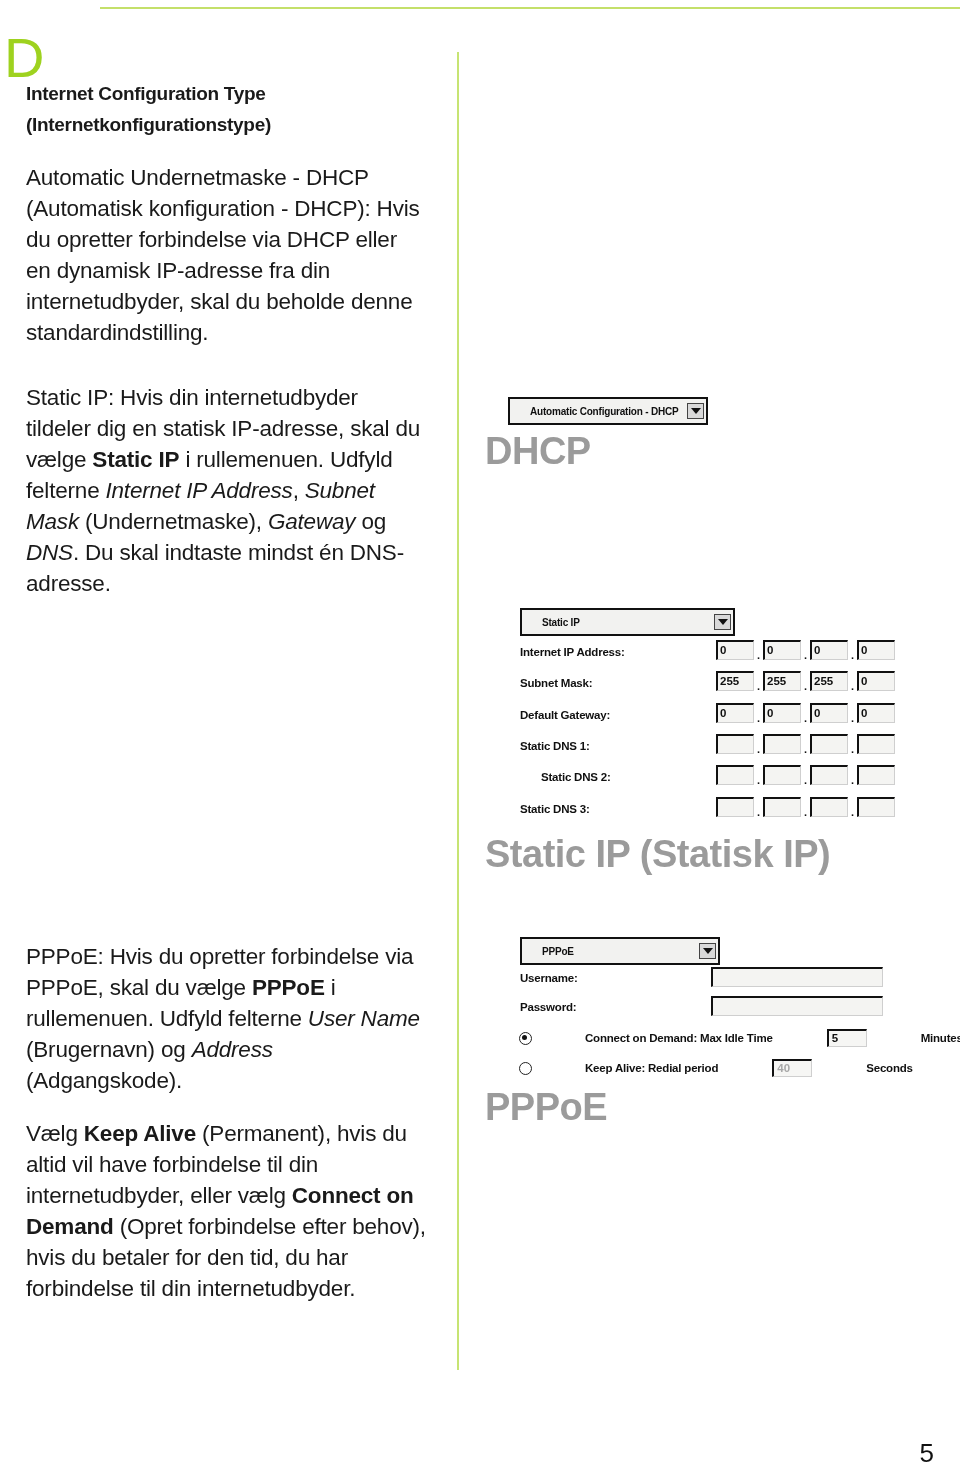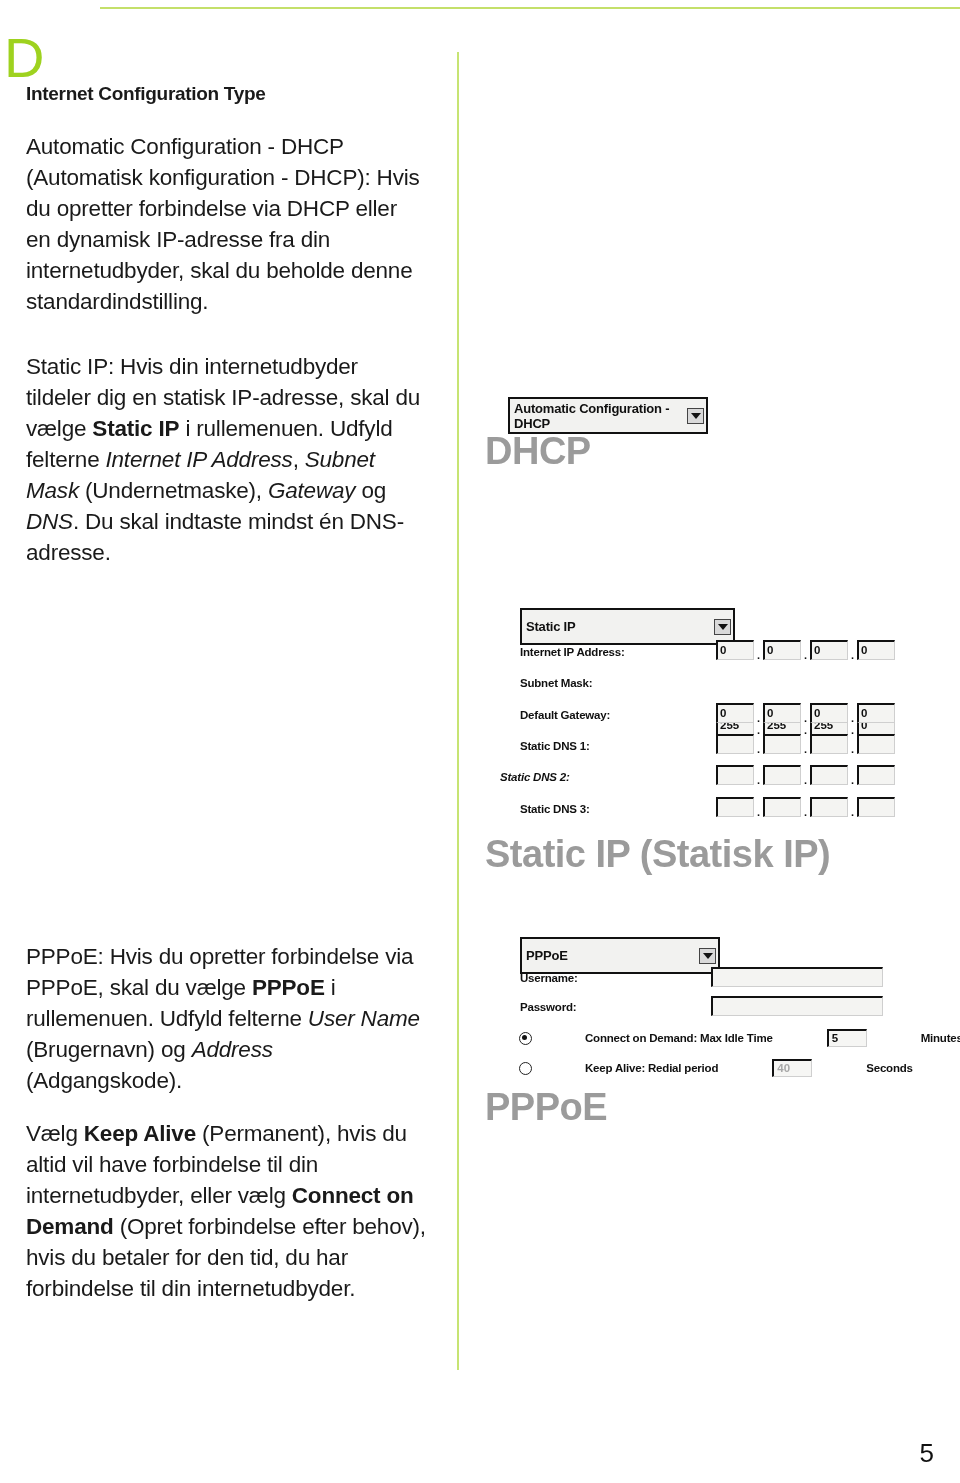--- a/index.html
+++ b/index.html
@@ -100,25 +100,25 @@
     font-size: 11.5px;
     font-weight: bold;
     letter-spacing: -0.2px;
     white-space: nowrap;
     text-align: right;
   }
   .select {
     box-sizing: border-box;
     border: 2px solid #111;
     background: #f2f2f0;
-    height: 37px;
+    height: 28px;
     display: flex;
     align-items: center;
-    padding: 0 2px 0 4px;
-    font-size: 13px;
+    padding: 0 2px 0 20px;
+    font-size: 10px;
     font-weight: bold;
     letter-spacing: -0.2px;
   }
   .select .sel-text { flex: 1; }
   .sel-arrow {
     width: 15px; height: 14px;
     border: 1px solid #444;
     background: #d9d9d9;
     display: flex; align-items: center; justify-content: center;
   }
@@ -218,24 +218,25 @@
 <div class="v-rule"></div>
 
 <div class="dropcap">D</div>
 
 <div class="col-left">
 
 
   <div class="gap-lg"></div>
 
   <div class="heading">Internet Configuration Type</div>
+  <div class="heading">(Internetkonfigurationstype)</div>
 
   <div class="gap-md"></div>
 
-  <p class="para">Automatic Configuration - DHCP (Automatisk konfiguration - DHCP): Hvis du opretter forbindelse via DHCP eller en dynamisk IP-adresse fra din internetudbyder, skal du beholde denne standardindstilling.</p>
+  <p class="para">Automatic Undernetmaske - DHCP (Automatisk konfiguration - DHCP): Hvis du opretter forbindelse via DHCP eller en dynamisk IP-adresse fra din internetudbyder, skal du beholde denne standardindstilling.</p>
 
   <div class="gap-lg"></div>
 
   <p class="para"><span>Static IP: Hvis din internetudbyder tildeler dig en statisk IP-adresse, skal du vælge </span><b class="bd">Static IP</b><span> i rullemenuen. Udfyld felterne </span><i class="it">Internet IP Address</i><span>, </span><i class="it">Subnet Mask</i><span> (Undernetmaske), </span><i class="it">Gateway</i><span> og </span><i class="it">DNS</i><span>. Du skal indtaste mindst én DNS-adresse.</span></p>
 </div>
 
 <div class="col-left-2">
   <p class="para"><span>PPPoE: Hvis du opretter forbindelse via PPPoE, skal du vælge </span><b class="bd">PPPoE</b><span> i rullemenuen. Udfyld felterne </span><i class="it">User Name</i><span> (Brugernavn) og </span><i class="it">Address</i><span> (Adgangskode).</span></p>
 
   <div class="gap-md"></div>
@@ -256,28 +257,28 @@
   <div class="select">
     <span class="sel-text">Static IP</span>
     <span class="sel-arrow"></span>
   </div>
 </div>
 
 <div class="ui ui-label" style="left:520px; top:646px;">Internet IP Address:</div>
 <div class="ui ui-label" style="left:520px; top:677px;">Subnet Mask:</div>
 <div class="ui ui-label" style="left:520px; top:709px;">Default Gateway:</div>
 <div class="ui ui-label" style="left:520px; top:740px;">Static DNS 1:</div>
-<div class="ui ui-label" style="left:500px; top:771px;font-style:italic;">Static DNS 2:</div>
+<div class="ui ui-label" style="left:541px; top:771px;">Static DNS 2:</div>
 <div class="ui ui-label" style="left:520px; top:803px;">Static DNS 3:</div>
 
 <div class="ui ip-row" style="left:716px; top:640px;">
   <span class="octet">0</span><span class="dot">.</span><span class="octet">0</span><span class="dot">.</span><span class="octet">0</span><span class="dot">.</span><span class="octet">0</span>
 </div>
 
-<div class="ui ip-row" style="left:716px; top:671px;margin-top:44px;">
+<div class="ui ip-row" style="left:716px; top:671px;">
   <span class="octet">255</span><span class="dot">.</span><span class="octet">255</span><span class="dot">.</span><span class="octet">255</span><span class="dot">.</span><span class="octet">0</span>
 </div>
 
 <div class="ui ip-row" style="left:716px; top:703px;">
   <span class="octet">0</span><span class="dot">.</span><span class="octet">0</span><span class="dot">.</span><span class="octet">0</span><span class="dot">.</span><span class="octet">0</span>
 </div>
 
 <div class="ui ip-row" style="left:716px; top:734px;">
   <span class="octet"></span><span class="dot">.</span><span class="octet"></span><span class="dot">.</span><span class="octet"></span><span class="dot">.</span><span class="octet"></span>
 </div>

